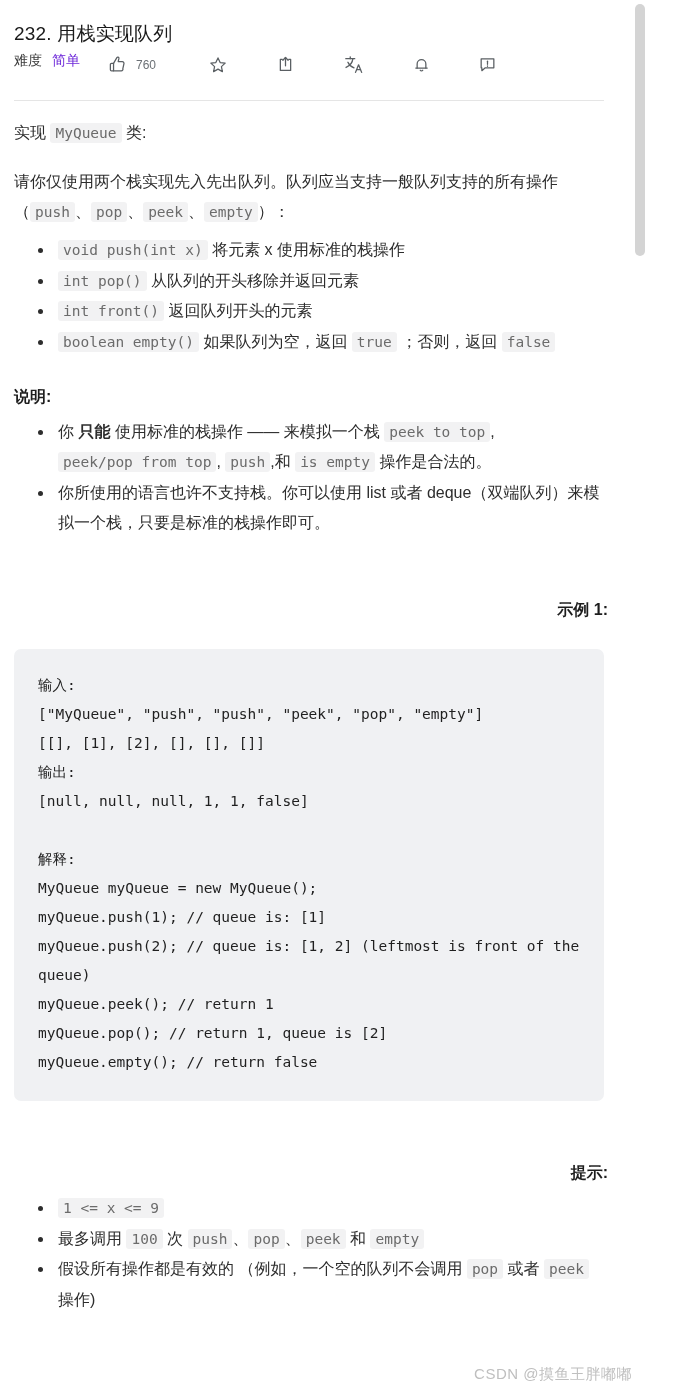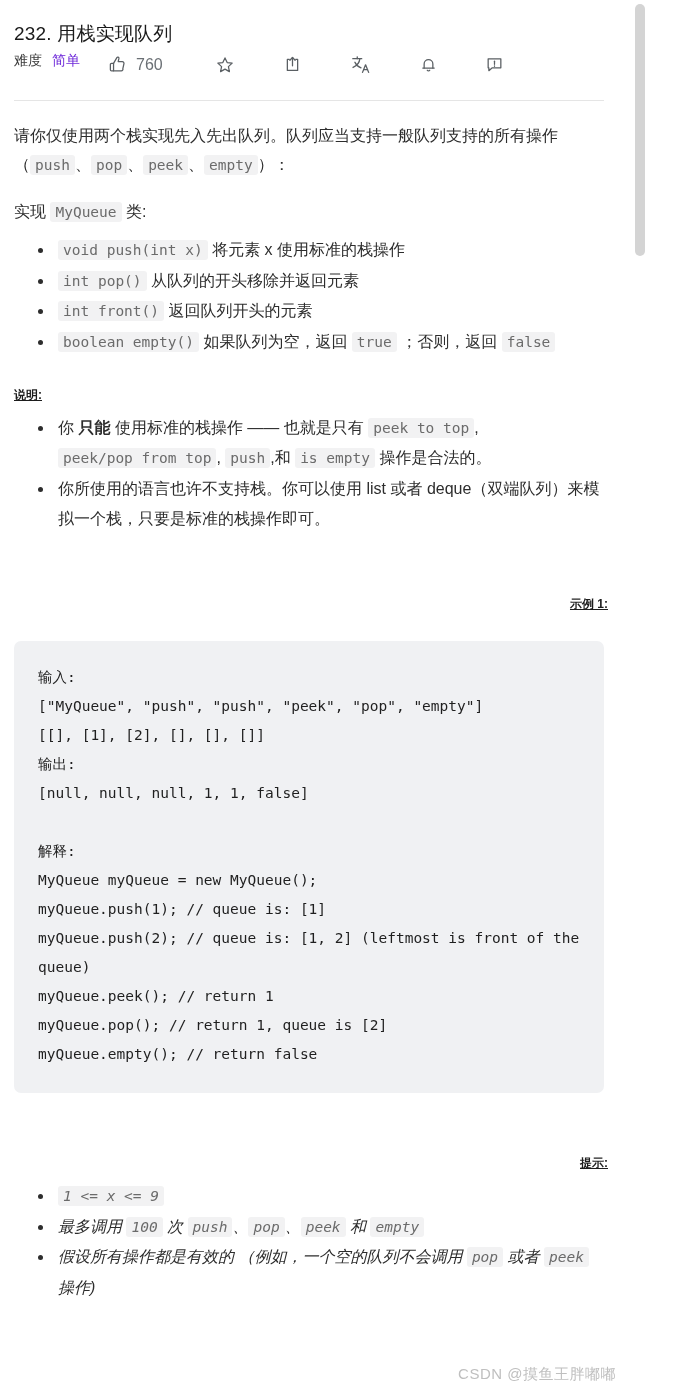--- a/index.html
+++ b/index.html
@@ -55,21 +55,21 @@
     align-items: center;
     color: #5a5f63;
     margin-right: 0;
   }
   .icon-gap-1 { margin-right: 52px; }
   .icon-gap-2 { margin-right: 48px; }
   .icon-gap-3 { margin-right: 48px; }
   .icon-gap-4 { margin-right: 48px; }
   .icon-gap-5 { margin-right: 47px; }
   .like-count {
-    font-size: 16px;
+    font-size: 12px;
     color: #6b7075;
     margin-left: 9px;
   }
   svg { display: block; }
 
   .divider {
     height: 1px;
     background: #e5e5e5;
     margin-top: 22px;
     margin-right: 4px;
@@ -102,43 +102,42 @@
   ul.bullets > li {
     font-size: 16px;
     line-height: 1.9;
     color: #2d2d2d;
     margin: 0;
     padding-left: 4px;
   }
   ul.bullets > li::marker { color: #2d2d2d; font-size: 15px; }
 
   .section-head {
-    font-size: 12px;
+    font-size: 16px;
     font-weight: bold;
     color: #1d1d1d;
     margin: 30px 0 0 0;
-    text-decoration: underline;
   }
   .section-head.spaced-top { margin-top: 62px; text-align: right; }
 
   
   .codeblock {
     background: #f0f1f3;
     border-radius: 7px;
     margin: 28px 4px 0 0;
     padding: 22px 24px 24px 24px;
     font-family: "DejaVu Sans Mono", "Liberation Mono", monospace;
     font-size: 14.5px;
     line-height: 2.0;
     color: #1f1f1f;
     white-space: pre-wrap;
     word-break: break-word;
   }
 
-  .hint-list { margin-top: 12px; font-style: italic; }
+  .hint-list { margin-top: 12px; }
   .hint-list > li { line-height: 2.05; }
 
   
   .scrollbar-track {
     position: absolute;
     top: 0;
     right: 2px;
     width: 12px;
     height: 1396px;
     background: transparent;
@@ -149,21 +148,21 @@
     right: 3px;
     width: 10px;
     height: 252px;
     background: #d4d4d4;
     border-radius: 6px;
   }
 
   
   .watermark {
     position: absolute;
-    right: 34px;
+    right: 18px;
     bottom: 12px;
     font-size: 15px;
     color: #bfbfbf;
     letter-spacing: 0.5px;
     white-space: nowrap;
   }
 </style>
 </head>
 <body>
 
@@ -232,35 +231,35 @@
           <path d="M4 4.8h16v11.4H9.2L4.9 19.8v-3.6H4z"></path>
           <path d="M12 7.8v4"></path>
           <path d="M12 13.6v.6"></path>
         </svg>
       </span>
     </span>
   </div>
 
   <div class="divider"></div>
 
+  <p class="para tight"><span>实现</span> <code>MyQueue</code> <span>类:</span></p>
+
   <p class="para"><span>请你仅使用两个栈实现先入先出队列。队列应当支持一般队列支持的所有操作（</span><code>push</code><span>、</span><code>pop</code><span>、</span><code>peek</code><span>、</span><code>empty</code><span>）：</span></p>
-
-  <p class="para tight"><span>实现</span> <code>MyQueue</code> <span>类:</span></p>
 
   <ul class="bullets">
     <li><code>void push(int x)</code> <span>将元素 x 使用标准的栈操作</span></li>
     <li><code>int pop()</code> <span>从队列的开头移除并返回元素</span></li>
     <li><code>int front()</code> <span>返回队列开头的元素</span></li>
     <li><code>boolean empty()</code> <span>如果队列为空，返回</span> <code>true</code> <span>；否则，返回</span> <code>false</code></li>
   </ul>
 
   <div class="section-head">说明:</div>
 
   <ul class="bullets">
-    <li><span>你 </span><b>只能</b><span> 使用标准的栈操作 —— 也就是只有 </span><code>peek to top</code><span>,</span> <code>peek/pop from top</code><span>,</span> <code>push</code><span>,和 </span><code>is empty</code><span> 操作是合法的。</span></li>
+    <li><span>你 </span><b>只能</b><span> 使用标准的栈操作 —— 来模拟一个栈 </span><code>peek to top</code><span>,</span> <code>peek/pop from top</code><span>,</span> <code>push</code><span>,和 </span><code>is empty</code><span> 操作是合法的。</span></li>
     <li>你所使用的语言也许不支持栈。你可以使用 list 或者 deque（双端队列）来模拟一个栈，只要是标准的栈操作即可。</li>
   </ul>
 
   <div class="section-head spaced-top">示例 1:</div>
 
   <div class="codeblock">输入:
 ["MyQueue", "push", "push", "peek", "pop", "empty"]
 [[], [1], [2], [], [], []]
 输出:
 [null, null, null, 1, 1, false]

